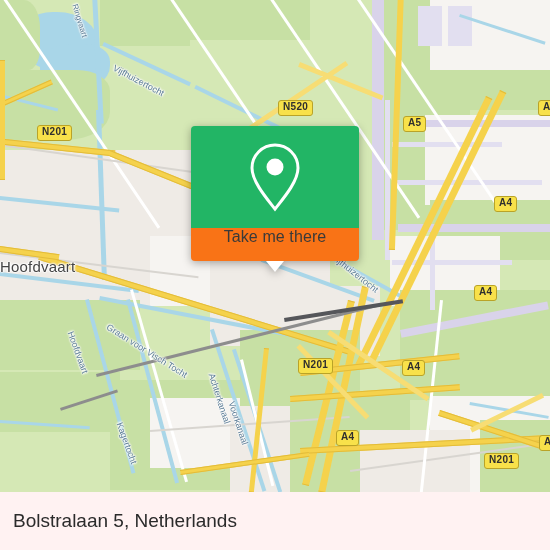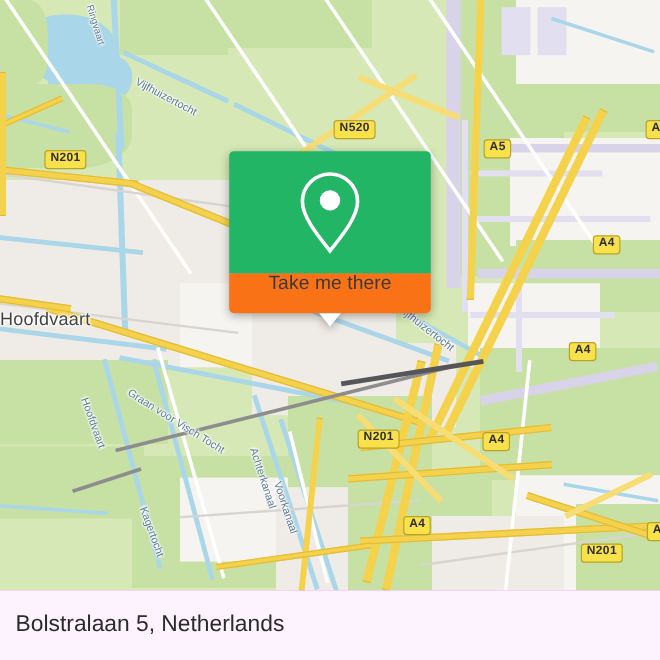--- a/index.html
+++ b/index.html
@@ -48,21 +48,21 @@
   
   #popup{position:absolute;left:191px;top:126px;width:168px;
          filter:drop-shadow(0 2px 4px rgba(0,0,0,.32));}
   #popup-top{height:102px;border-radius:4px 4px 0 0;display:flex;align-items:center;justify-content:center;}
   #popup-btn{height:33px;background:#f97316;border-radius:0 0 4px 4px;display:flex;align-items:flex-start;justify-content:center;}
   #popup-btn span{font-size:16px;color:#3a3a3a;letter-spacing:.1px;}
   #popup-tail{position:absolute;left:50%;top:135px;margin-left:-9px;width:0;height:0;
               border-left:9px solid transparent;border-right:9px solid transparent;border-top:11px solid #fff;}
 
   
-  #footer{position:absolute;left:0;top:492px;width:550px;height:58px;background:#f0abfc;overflow:hidden;}
+  #footer{position:absolute;left:0;top:492px;width:550px;height:58px;background:#fca5a5;overflow:hidden;}
   #footer-ghost{position:absolute;left:0;top:-492px;width:550px;height:550px;opacity:.16;}
   #footer-veil{position:absolute;left:0;top:0;width:550px;height:58px;background:rgba(255,255,255,.86);}
   #addr{position:absolute;left:13px;top:0;height:58px;line-height:58px;font-size:19px;color:#2b2b2b;}
   #brand{position:absolute;right:14px;top:0;height:58px;display:flex;align-items:center;gap:4px;}
   #brand-pin{width:26px;height:33px;position:relative;}
   #brand-pin .pinbody{position:absolute;left:0;top:0;width:26px;height:26px;border-radius:50%;background:#f05a28;}
   #brand-pin .pintip{position:absolute;left:6px;top:17px;width:14px;height:14px;background:#f05a28;transform:rotate(45deg);border-radius:0 0 4px 0;}
   #brand-pin .eye{position:absolute;width:3px;height:4px;border-radius:2px;background:#fff;top:9px;}
   #brand-pin .eye.l{left:7px;}
   #brand-pin .eye.r{left:16px;}

